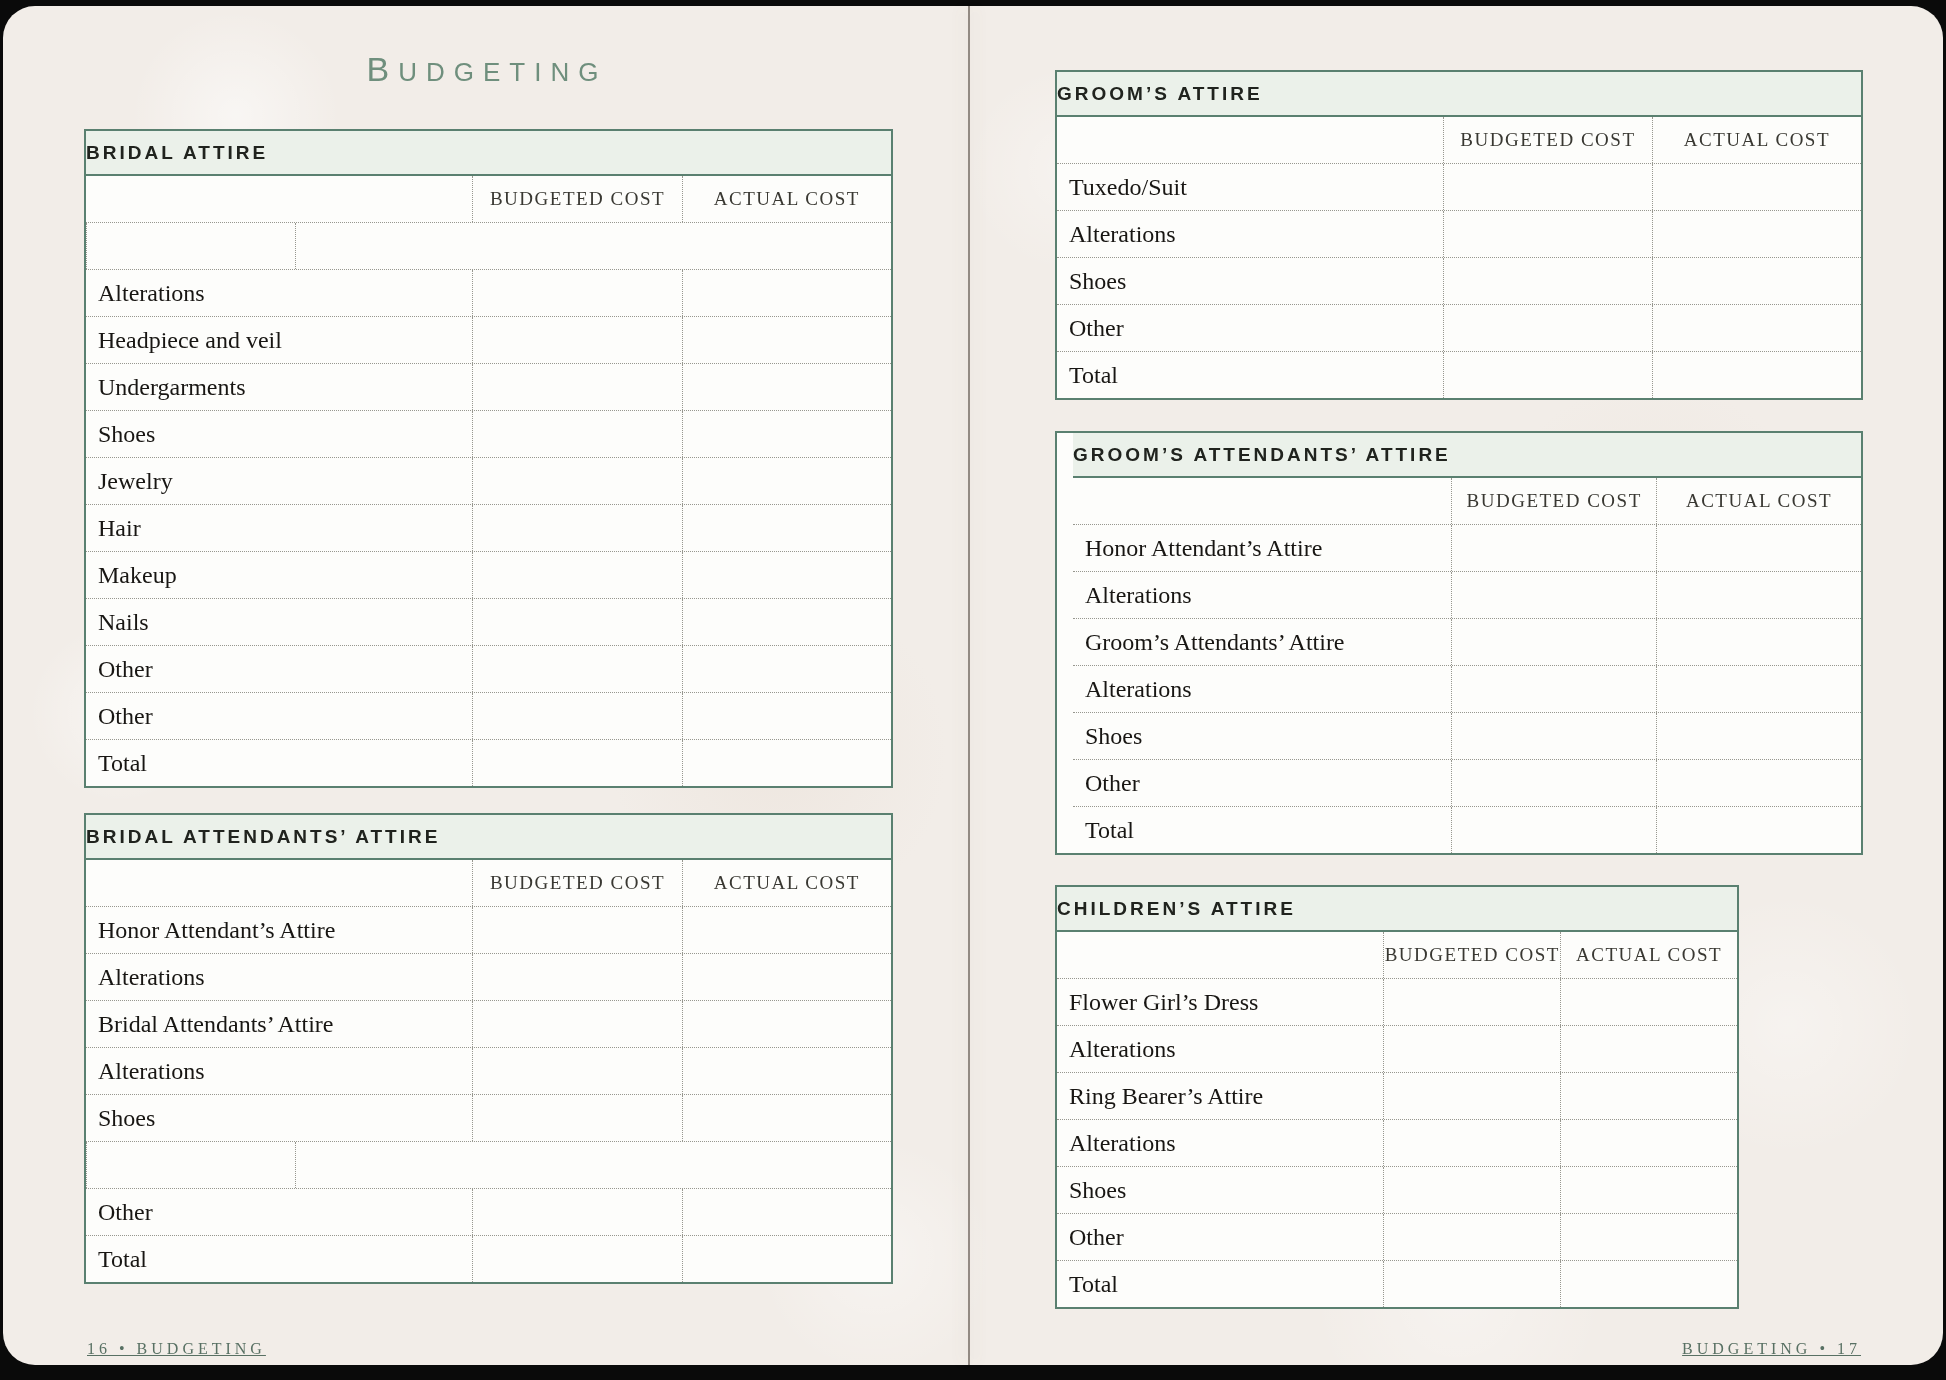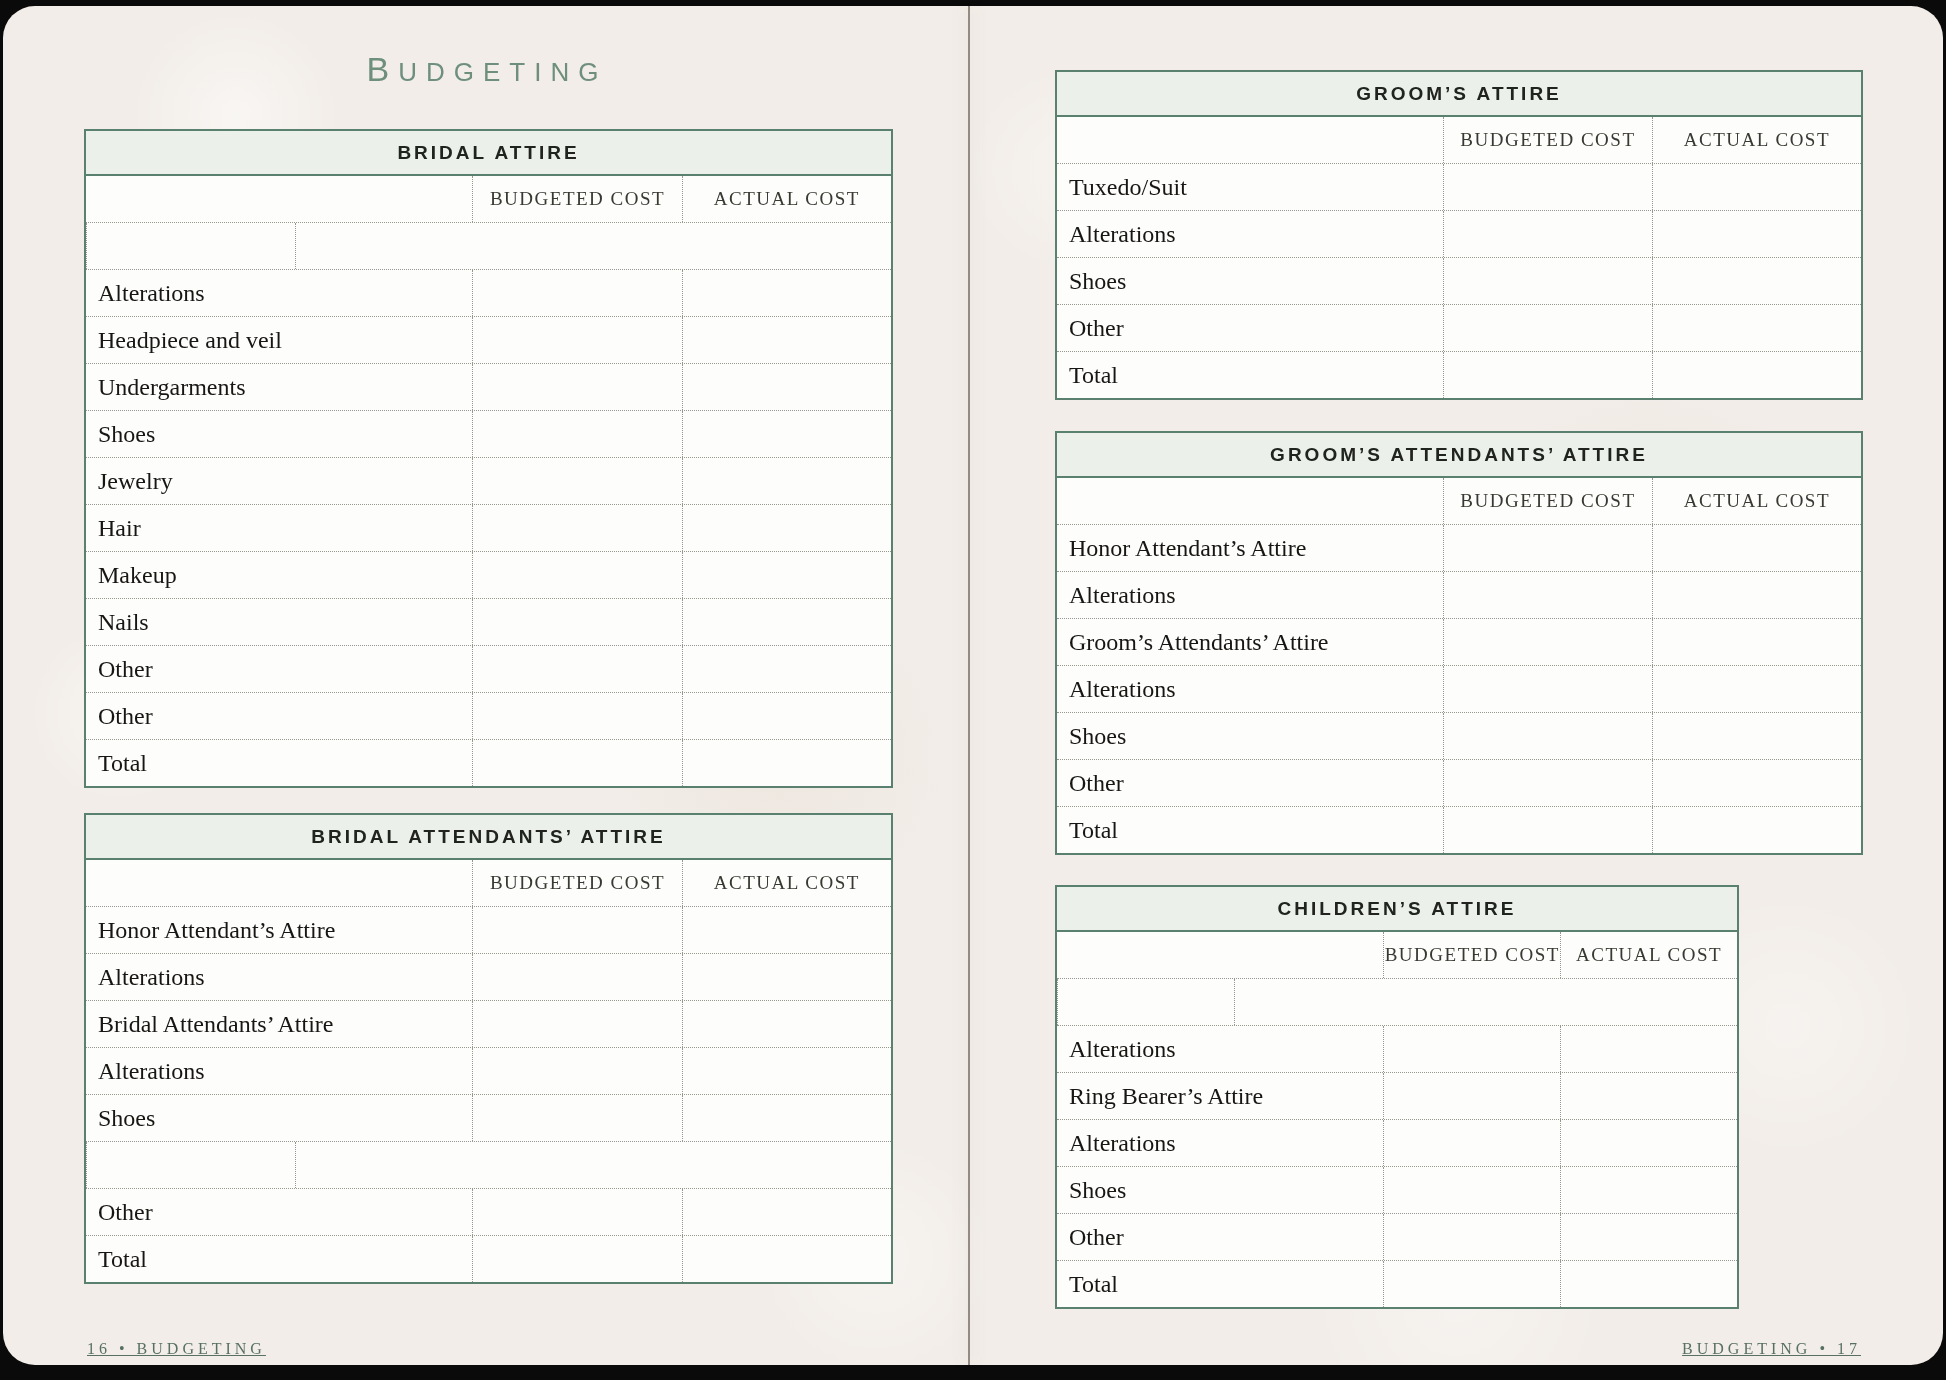--- a/index.html
+++ b/index.html
@@ -45,25 +45,25 @@
   
   .btable{
     position:absolute;
     border:2px solid #5a8070;
     background:#fdfdfb;
     box-sizing:border-box;
   }
   .pos-l1{left:81px;top:123px;width:809px;}
   .pos-l2{left:81px;top:807px;width:809px;}
   .pos-r1{left:1052px;top:64px;width:808px;}
-  .pos-r2{left:1052px;top:425px;width:808px;}
+  .pos-r2{left:1052px;top:425px;width:808px;padding-left:16px;}
   .pos-r3{left:1052px;top:879px;width:684px;}
   .band{
     height:43px;background:#ebf1ea;border-bottom:2px solid #5a8070;
-    display:flex;align-items:center;justify-content:center;
+    display:flex;align-items:center;justify-content:flex-start;
   }
   .band-text{
     font-family:"Liberation Sans", sans-serif;
     font-weight:700;font-size:19px;letter-spacing:3px;color:#20231e;
   }
   .colhead{display:flex;height:46px;border-bottom:1px dotted #97978f;}
   .row{display:flex;height:46px;border-bottom:1px dotted #97978f;}
   .rows .row:last-child{border-bottom:none;}
   .c{box-sizing:border-box;}
   .c.name{width:48%;text-align:center;}
@@ -333,20 +333,21 @@
   <header class="band">
     <span class="band-text">CHILDREN’S ATTIRE</span>
   </header>
   <div class="colhead">
     <div class="c name"></div>
     <div class="c cost budgeted">BUDGETED COST</div>
     <div class="c cost actual">ACTUAL COST</div>
   </div>
   <div class="rows">
   <div class="row">
+    <div class="c name label">Flower Girl’s Dress</div>
     <div class="c cost"></div>
     <div class="c cost"></div>
   </div>
 
   <div class="row">
     <div class="c name label">Alterations</div>
     <div class="c cost"></div>
     <div class="c cost"></div>
   </div>
 

